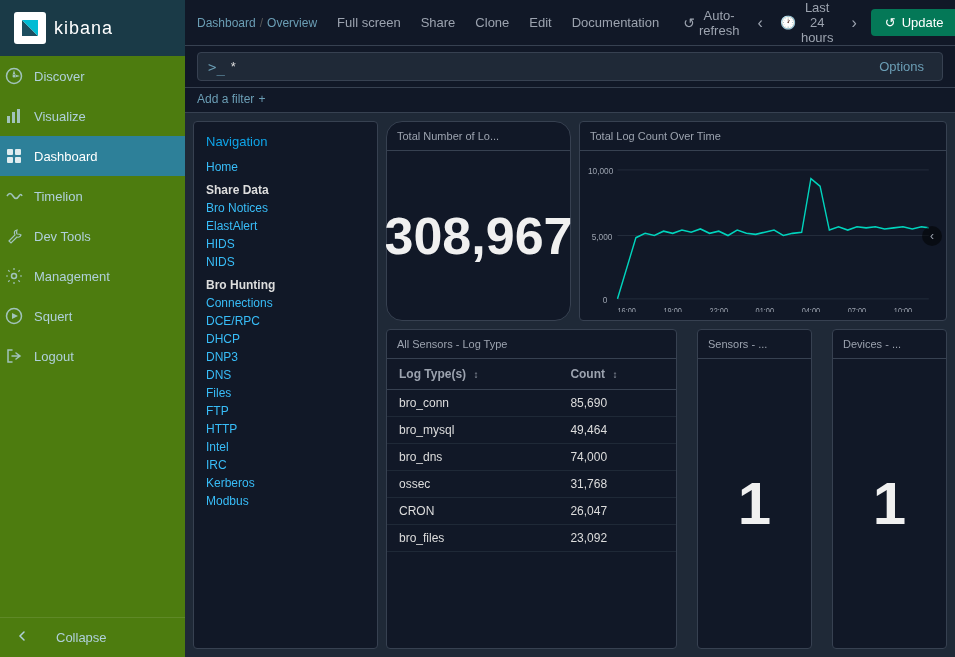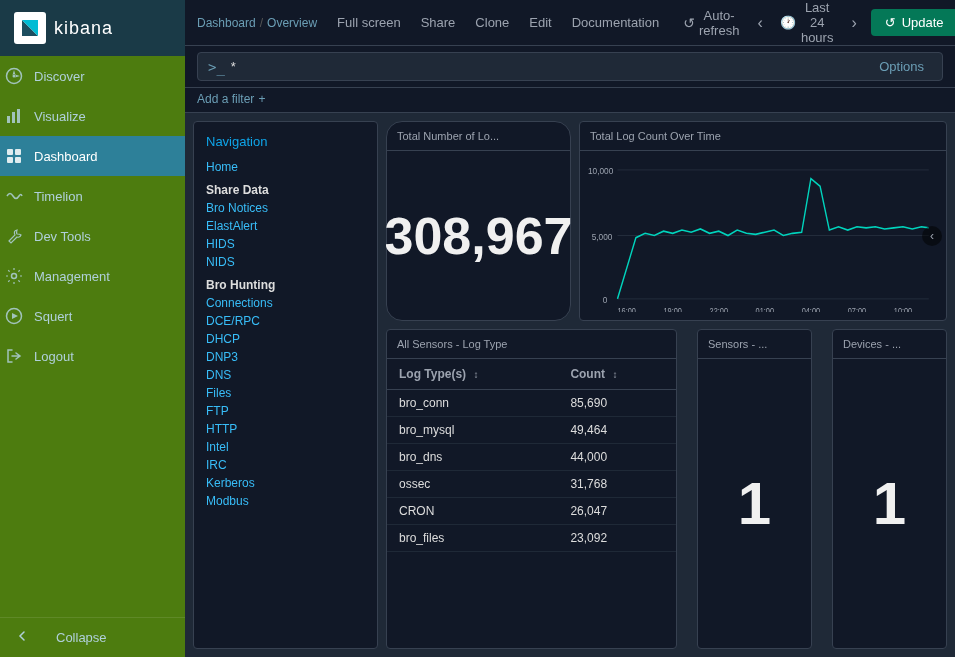--- a/index.html
+++ b/index.html
@@ -627,21 +627,21 @@
                   <tr>
       <td>bro_conn</td>
       <td>85,690</td>
     </tr>
                   <tr>
       <td>bro_mysql</td>
       <td>49,464</td>
     </tr>
                   <tr>
       <td>bro_dns</td>
-      <td>44,000</td>
+      <td>74,000</td>
     </tr>
                   <tr>
       <td>ossec</td>
       <td>31,768</td>
     </tr>
                   <tr>
       <td>CRON</td>
       <td>26,047</td>
     </tr>
                   <tr>

